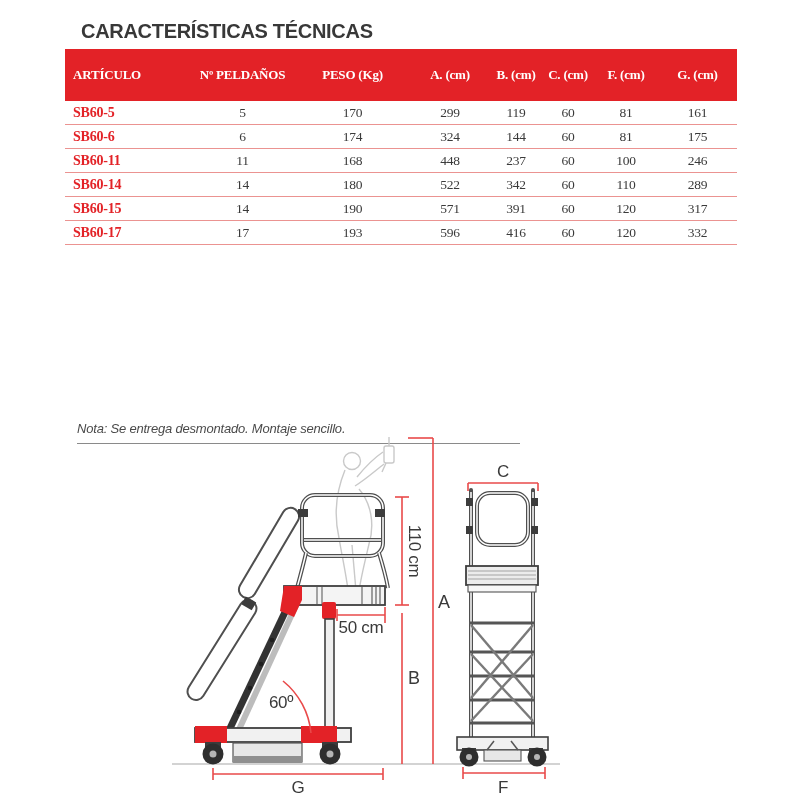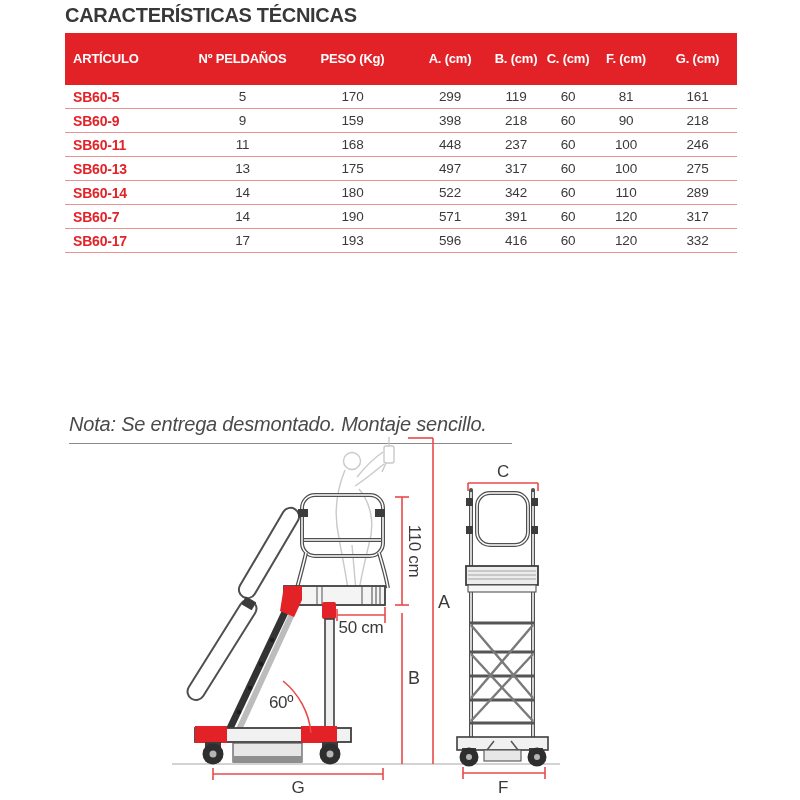--- a/index.html
+++ b/index.html
@@ -1,34 +1,34 @@
 <!DOCTYPE html>
 <html><head>
 <meta charset="utf-8">
 <style>
   html,body{margin:0;padding:0;background:#ffffff;}
   body{width:800px;height:800px;font-family:"Liberation Sans",sans-serif;}
   .page{position:relative;width:800px;height:800px;background:#fff;overflow:hidden;}
 
-  .title{position:absolute;left:65px;top:4px;margin:0;font-size:20px;font-weight:bold;
+  .title{position:absolute;left:65px;top:4px;margin:16px;font-size:20px;font-weight:bold;
          color:#383838;letter-spacing:-0.3px;}
 
-  table.specs{position:absolute;left:65px;top:33px;width:672px;border-collapse:collapse;table-layout:fixed;}
+  table.specs{position:absolute;left:65px;top:49px;width:672px;border-collapse:collapse;table-layout:fixed;font-family:Liberation Serif, serif;}
   table.specs thead th{background:#e32227;color:#ffffff;font-size:13px;font-weight:bold;
          height:52px;vertical-align:middle;line-height:1.18;padding:0;letter-spacing:-0.2px;}
   table.specs thead th.first{text-align:left;padding-left:8px;}
   table.specs tbody td{height:23px;border-bottom:1px solid #eb9391;font-size:13.5px;
          color:#3a3a3a;text-align:center;padding:0;letter-spacing:-0.2px;}
   table.specs tbody td.art{text-align:right;margin-left:25px;}
   .art-inner{display:flex;align-items:center;gap:16px;padding-left:8px;height:23px;}
   .art-code{color:#e32227;font-weight:bold;font-size:14px;letter-spacing:-0.2px;}
   .cam{display:inline-flex;align-items:center;}
 
-  .note{position:absolute;left:65px;top:409px;width:443px;margin:4px;font-style:italic;
-        font-size:20px;color:#4a4a4a;padding-bottom:7px;border-bottom:1.5px solid #8a8a8a;letter-spacing:-0.2px;}
+  .note{position:absolute;left:65px;top:409px;width:443px;margin:12px;font-style:italic;
+        font-size:13px;color:#4a4a4a;padding-bottom:7px;border-bottom:1.5px solid #8a8a8a;letter-spacing:-0.2px;}
 
   svg.diagram{position:absolute;left:0;top:430px;}
   .dim-line{stroke:#e94a4a;stroke-width:1.6;fill:none;}
   .dim-label{font-size:17px;fill:#3a3a3a;letter-spacing:-0.3px;}
   .dim-label-big{font-size:18px;fill:#3a3a3a;}
   .tube-out{stroke:#4f4f4f;stroke-width:4;fill:none;}
   .tube-in{stroke:#ffffff;stroke-width:1.5;fill:none;}
   .sketch{stroke:#c9c9c9;stroke-width:1.4;fill:none;}
 </style>
 </head>
@@ -72,77 +72,63 @@
           <td>170</td>
           <td>299</td>
           <td>119</td>
           <td>60</td>
           <td>81</td>
           <td>161</td>
         </tr>
         <tr>
           <td class="art">
             <div class="art-inner">
-              <span class="art-code">SB60-9</span>
-            </div>
-          </td>
-          <td>9</td>
-          <td>159</td>
-          <td>398</td>
-          <td>218</td>
-          <td>60</td>
-          <td>90</td>
-          <td>218</td>
+              <span class="art-code">SB60-6</span>
+            </div>
+          </td>
+          <td>6</td>
+          <td>174</td>
+          <td>324</td>
+          <td>144</td>
+          <td>60</td>
+          <td>81</td>
+          <td>175</td>
         </tr>
         <tr>
           <td class="art">
             <div class="art-inner">
               <span class="art-code">SB60-11</span>
             </div>
           </td>
           <td>11</td>
           <td>168</td>
           <td>448</td>
           <td>237</td>
           <td>60</td>
           <td>100</td>
           <td>246</td>
         </tr>
         <tr>
           <td class="art">
             <div class="art-inner">
-              <span class="art-code">SB60-13</span>
-            </div>
-          </td>
-          <td>13</td>
-          <td>175</td>
-          <td>497</td>
-          <td>317</td>
-          <td>60</td>
-          <td>100</td>
-          <td>275</td>
-        </tr>
-        <tr>
-          <td class="art">
-            <div class="art-inner">
               <span class="art-code">SB60-14</span>
             </div>
           </td>
           <td>14</td>
           <td>180</td>
           <td>522</td>
           <td>342</td>
           <td>60</td>
           <td>110</td>
           <td>289</td>
         </tr>
         <tr>
           <td class="art">
             <div class="art-inner">
-              <span class="art-code">SB60-7</span>
+              <span class="art-code">SB60-15</span>
             </div>
           </td>
           <td>14</td>
           <td>190</td>
           <td>571</td>
           <td>391</td>
           <td>60</td>
           <td>120</td>
           <td>317</td>
         </tr>

